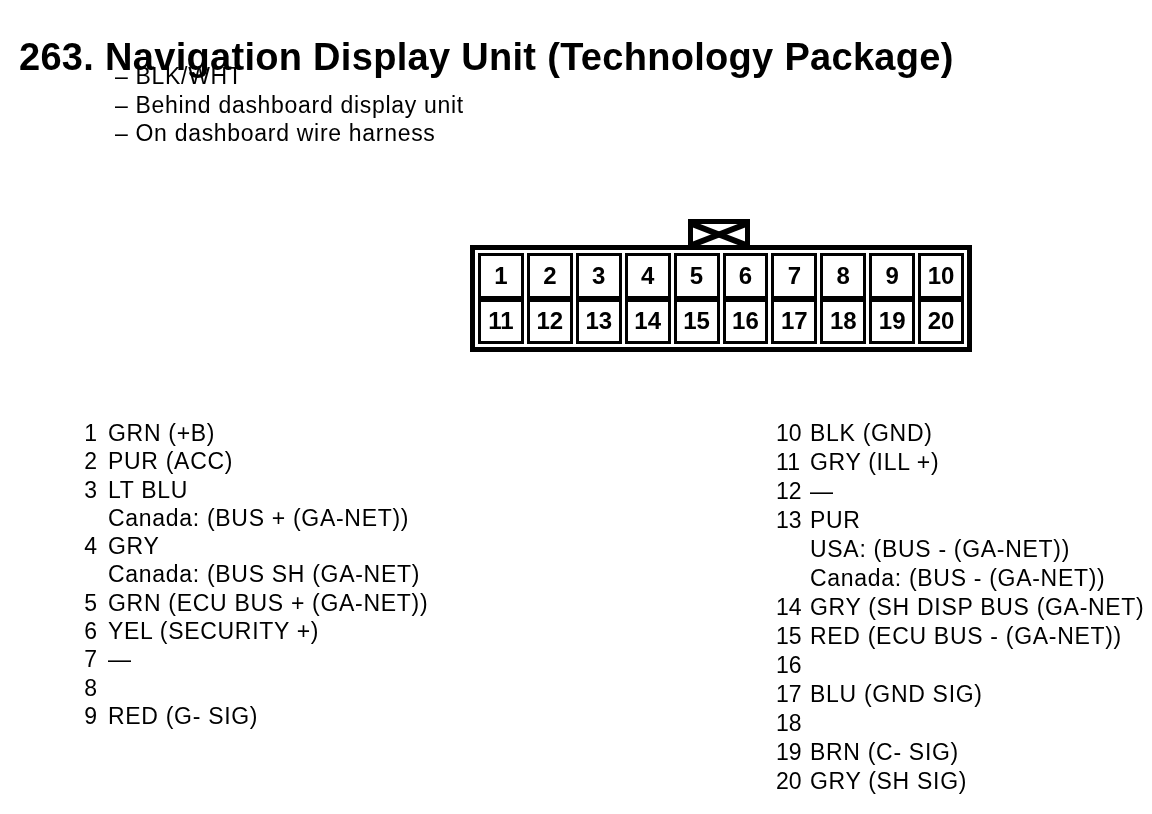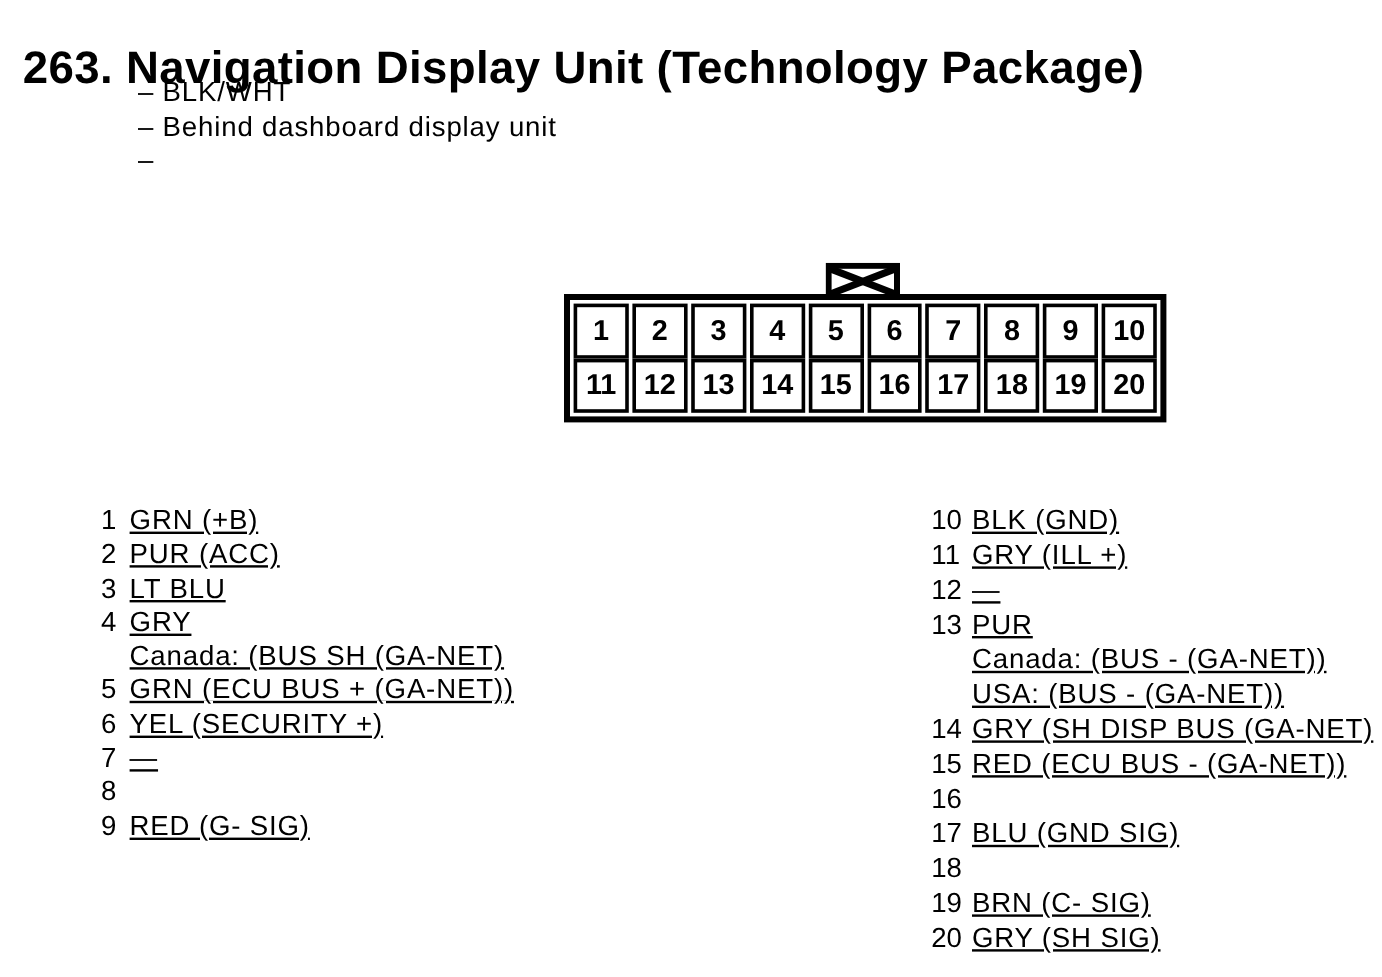--- a/index.html
+++ b/index.html
@@ -30,40 +30,41 @@
     border:3px solid #000;display:flex;align-items:center;justify-content:center;
     font-weight:bold;font-size:24px;background:#fff;
   }
   .pins{position:absolute;font-size:23px;letter-spacing:0.7px;}
   .pins-left{left:84px;top:419px;line-height:28.3px;}
   .pins-right{left:776px;top:419px;line-height:29px;}
   .pin-line{display:flex;}
   .pin-num{flex:none;text-align:right;letter-spacing:0;}
   .pins-left .pin-num{width:13px;margin-right:11px;}
   .pins-right .pin-num{width:24px;margin-right:10px;}
-  .pin-text{white-space:nowrap;text-decoration:underline;}
+  .pin-text{white-space:nowrap;}
 </style>
 </head>
 <body>
 
 <div>
 
   <h1 class="title">263. Navigation Display Unit (Technology Package)</h1>
 
   <div class="notes">
       <div class="note-line">
         <span class="note-dash">–</span>
         <span class="note-text">BLK/WHT</span>
       </div>
       <div class="note-line">
         <span class="note-dash">–</span>
         <span class="note-text">Behind dashboard display unit</span>
       </div>
       <div class="note-line">
         <span class="note-dash">–</span>
+        <span class="note-text">On dashboard wire harness</span>
       </div>
     </div>
 
   <div class="connector">
     <div class="key-tab">
       <svg width="62" height="31" viewBox="0 0 62 31" xmlns="http://www.w3.org/2000/svg">
         <rect x="2.5" y="2.5" width="57" height="26" fill="#ffffff" stroke="#000000" stroke-width="5"></rect>
         <line x1="4" y1="5" x2="58" y2="26" stroke="#000000" stroke-width="6"></line>
         <line x1="58" y1="5" x2="4" y2="26" stroke="#000000" stroke-width="6"></line>
       </svg>
@@ -103,20 +104,24 @@
         <div class="pin-line">
           <span class="pin-num">2</span>
           <span class="pin-text">PUR (ACC)</span>
         </div>
       </div>
       <div class="pin-entry">
         <div class="pin-line">
           <span class="pin-num">3</span>
           <span class="pin-text">LT BLU</span>
         </div>
+        <div class="pin-line">
+          <span class="pin-num"></span>
+          <span class="pin-text">Canada: (BUS + (GA-NET))</span>
+        </div>
       </div>
       <div class="pin-entry">
         <div class="pin-line">
           <span class="pin-num">4</span>
           <span class="pin-text">GRY</span>
         </div>
         <div class="pin-line">
           <span class="pin-num"></span>
         </div>
         <div class="pin-line">
@@ -173,25 +178,25 @@
           <span class="pin-text">—</span>
         </div>
       </div>
       <div class="pin-entry">
         <div class="pin-line">
           <span class="pin-num">13</span>
           <span class="pin-text">PUR</span>
         </div>
         <div class="pin-line">
           <span class="pin-num"></span>
+          <span class="pin-text">USA: (BUS - (GA-NET))</span>
+        </div>
+        <div class="pin-line">
+          <span class="pin-num"></span>
           <span class="pin-text">Canada: (BUS - (GA-NET))</span>
-        </div>
-        <div class="pin-line">
-          <span class="pin-num"></span>
-          <span class="pin-text">USA: (BUS - (GA-NET))</span>
         </div>
       </div>
       <div class="pin-entry">
         <div class="pin-line">
           <span class="pin-num">14</span>
           <span class="pin-text">GRY (SH DISP BUS (GA-NET)</span>
         </div>
       </div>
       <div class="pin-entry">
         <div class="pin-line">

